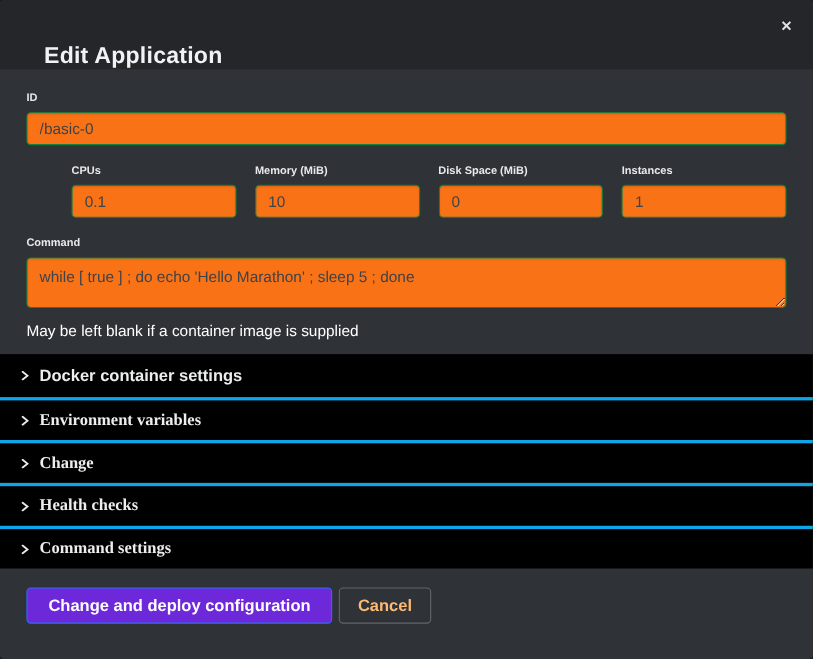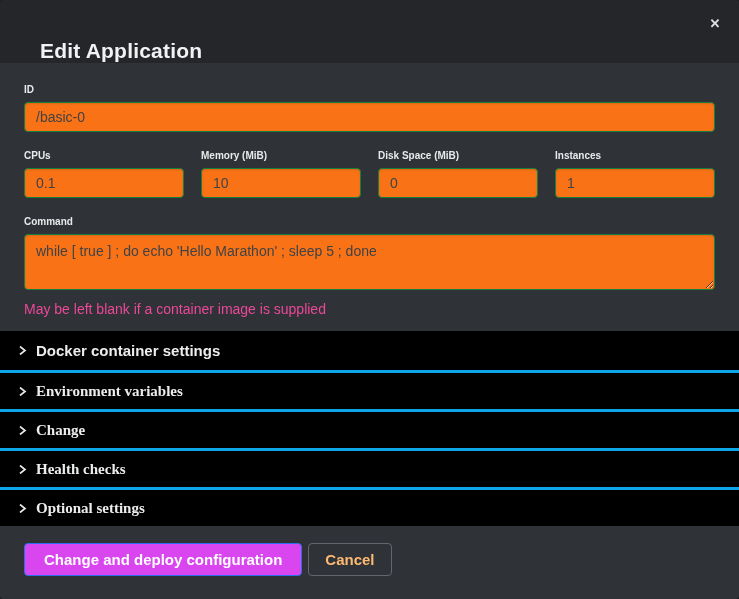--- a/index.html
+++ b/index.html
@@ -67,33 +67,34 @@
     font-size: 14px;
     font-family: "Liberation Sans", sans-serif;
     box-shadow: inset 0 1px 2px rgba(0,0,0,.12);
     outline: none;
   }
   .text-input {
     height: 30px;
     padding: 0 11px;
   }
   .text-area {
-    height: 56px;
+    height: 46px;
     padding: 7px 11px;
     resize: vertical;
     line-height: 1.35;
   }
   .grid-4 {
     display: grid;
     grid-template-columns: repeat(4, 1fr);
     gap: 17px;
+    margin-left: 41px;
   }
   .help-text {
     margin-top: 7px;
-    color: #ec4899;
+    color: #ffffff;
     font-size: 14px;
   }
   
   .accordion { flex: 0 0 auto; }
   .accordion-row {
     height: 39px;
     background: #000000;
     display: flex;
     align-items: center;
     padding: 0 24px 0 18px;
@@ -126,21 +127,21 @@
     height: 33px;
     border-radius: 4px;
     font-size: 15px;
     font-weight: 700;
     font-family: "Liberation Sans", sans-serif;
     cursor: pointer;
     display: inline-flex;
     align-items: center;
   }
   .btn-primary {
-    background: #d946ef;
+    background: #6d28d9;
     border: 1px solid #2d6ef0;
     color: #ffffff;
     padding: 0 19px;
   }
   .btn-cancel {
     background: transparent;
     border: 1px solid #63676d;
     color: #fdba74;
     padding: 0 16px;
   }
@@ -226,21 +227,21 @@
       </span>
       <span class="accordion-label">Health checks</span>
     </div>
 
     <div class="accordion-row">
       <span class="chevron">
         <svg width="9" height="9" viewBox="0 0 9 9">
             <polyline points="2,0.5 7,4.5 2,8.5" fill="none" stroke="#e6e8ea" stroke-width="1.7"></polyline>
           </svg>
       </span>
-      <span class="accordion-label">Optional settings</span>
+      <span class="accordion-label">Command settings</span>
     </div>
 
   </div>
 
   <div class="modal-footer">
     <button class="btn btn-primary">Change and deploy configuration</button>
     <button class="btn btn-cancel">Cancel</button>
   </div>
 
 </div>

